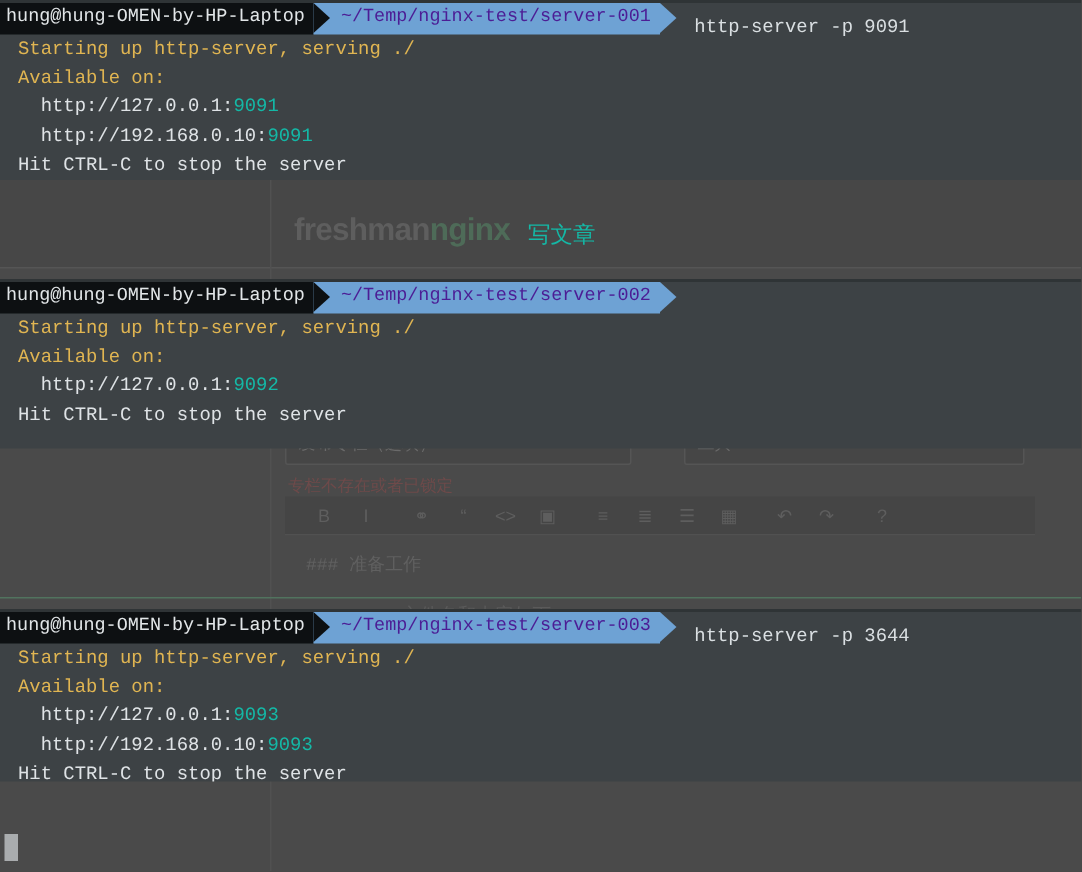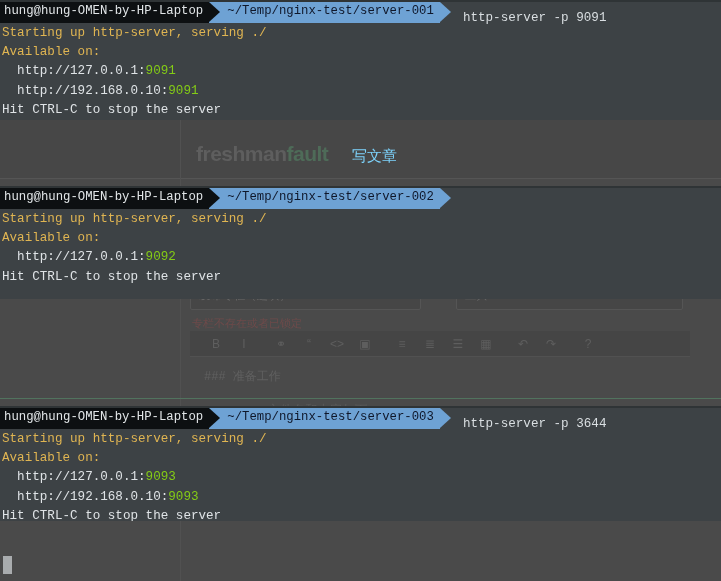--- a/index.html
+++ b/index.html
@@ -138,21 +138,21 @@
   }
   .sf-logo {
     position: absolute; left: 196px; top: 142px;
     font-size: 21px; font-weight: bold;
     letter-spacing: -0.5px;
   }
   .sf-logo .s1 { color: #5e5e5e; }
   .sf-logo .s2 { color: #4e6b58; }
   .sf-write {
     position: absolute; left: 352px; top: 147px;
-    font-size: 15px; color: #7dd3fc;
+    font-size: 15px; color: #14b8a6;
   }
   .sf-divider {
     position: absolute; left: 0; top: 178px;
     width: 721px; height: 1px; background: #555;
   }
   .sf-title {
     position: absolute; left: 205px; top: 228px;
     font-size: 15px; color: #6a6a6a;
     white-space: nowrap;
   }
@@ -273,21 +273,21 @@
     border-bottom: 10.5px solid transparent;
     border-left: 11px solid #0d1012;
     flex: 0 0 auto;
     position: relative;
     z-index: 2;
   }
   .seg-path {
     position: relative;
     height: 21px;
     background: #6ea2d4;
-    color: #0f172a;
+    color: #4c1d95;
     display: flex; align-items: center;
     padding: 0 6px 0 10px;
     font-size: 12.3px;
     white-space: nowrap;
     margin-left: -11px;
     padding-left: 18px;
   }
   .arrow-blue {
     width: 0; height: 0;
     border-top: 10.5px solid transparent;
@@ -295,24 +295,24 @@
     border-left: 11px solid #6ea2d4;
     flex: 0 0 auto;
   }
   .cmd {
     color: #dadfe2;
     padding-left: 12px;
     white-space: nowrap;
     font-size: 12.6px;
     margin-top: 13px;
   }
-  .tline { white-space: pre; padding-left: 2px; }
+  .tline { white-space: pre; padding-left: 12px; }
   .c-yellow { color: #e0b552; }
   .c-white  { color: #dfe3e6; }
-  .c-green  { color: #84cc16; }
+  .c-green  { color: #14b8a6; }
   .term-cursor {
     position: absolute;
     left: 3px; top: 556px;
     width: 9px; height: 18px;
     background: #c9cdd0;
     opacity: .75;
     z-index: 6;
   }
 </style>
 </head>
@@ -379,21 +379,21 @@
           <span class="bm-label">在线工具</span>
         </div>
         <div class="bm">
           <span class="bm-ic folder">▮</span>
         </div>
       </div>
     </div>
 
     <div class="sf-header"></div>
     <div class="sf-logo">
-      <span class="s1">freshman</span><span class="s2">fault</span>
+      <span class="s1">freshman</span><span class="s2">nginx</span>
     </div>
     <div class="sf-write">写文章</div>
     <div class="sf-divider"></div>
     <div class="page-edge"></div>
 
     <div class="sf-title">nginx入门 - 反向代理与负载均衡（轮询方式）</div>
 
     <div class="sel" id="sel-column">
       <span class="sel-label">发布专栏（选填）</span>
       <span class="caret">▾</span>

